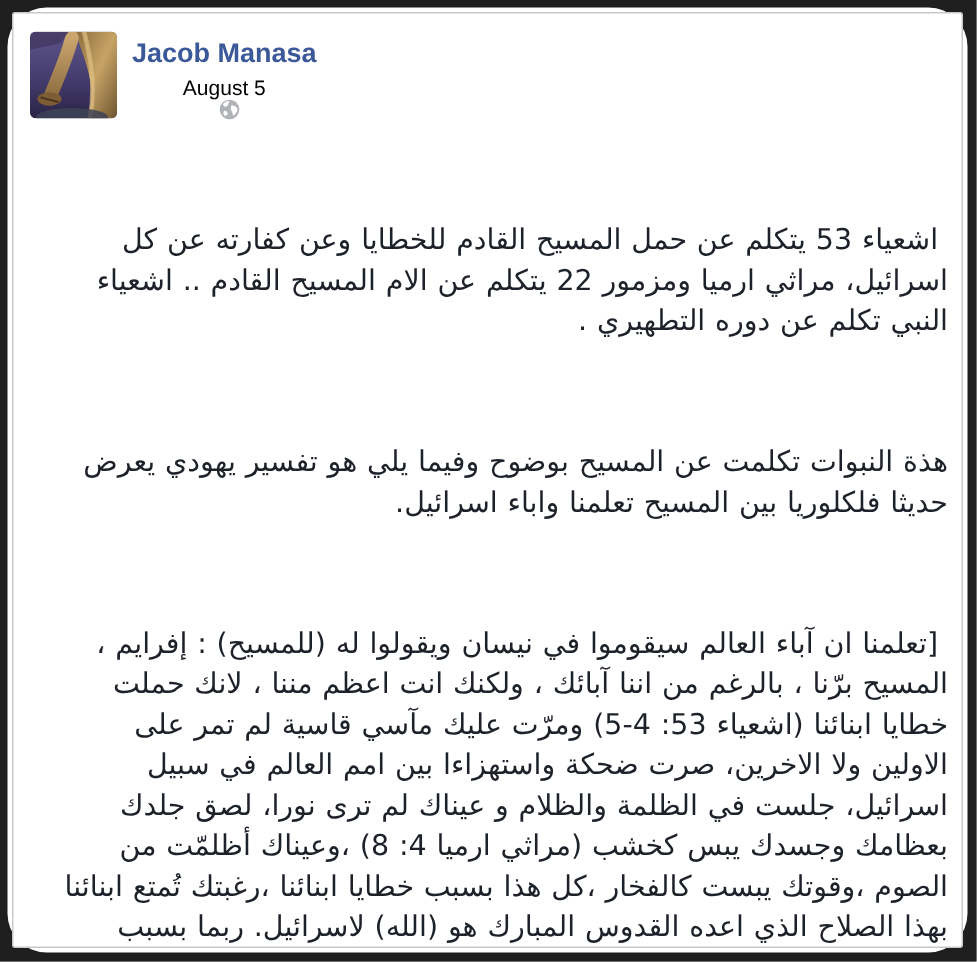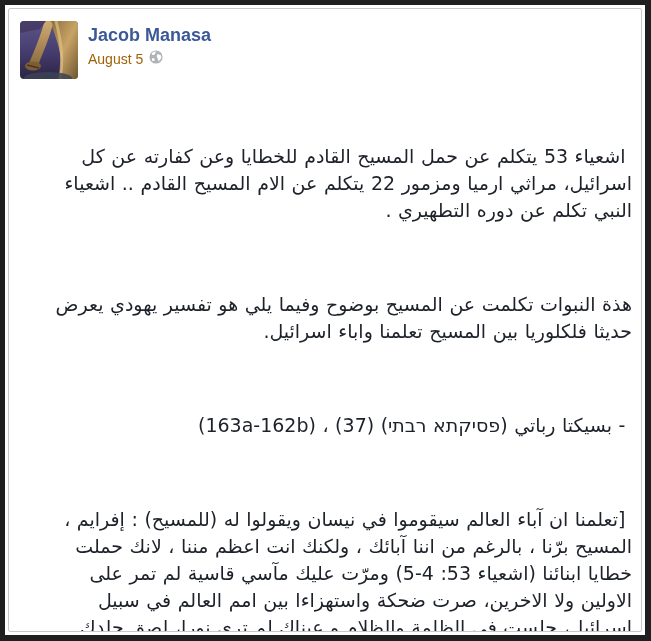--- a/index.html
+++ b/index.html
@@ -13,20 +13,21 @@
     width: 651px;
     height: 641px;
     background: #1f1f1f;
     padding: 5px 6px 6px 5px;
   }
   .gap {
     box-sizing: border-box;
     background: #ffffff;
     padding: 3px;
     height: 100%;
+    border-radius: 26px;
   }
   .card {
     box-sizing: border-box;
     background: #ffffff;
     border: 1px solid #c6c9ce;
     border-radius: 2px;
     height: 100%;
     overflow: hidden;
   }
   .header {
@@ -52,22 +53,23 @@
     font-weight: bold;
     color: #3b5998;
     text-decoration: none;
     line-height: 22px;
     display: inline-block;
   }
   .meta-row {
     margin-top: 4px;
     display: flex;
     align-items: center;
-    color: #a16207;
+    color: #000000;
     font-size: 14px;
+    flex-direction: column;
   }
   .globe {
     margin-left: 6px;
     display: inline-block;
   }
   .post-body {
     direction: rtl;
     text-align: right;
     padding: 4px 9px 10px 12px;
     color: #1d2129;
@@ -132,19 +134,18 @@
                 <path d="M4,9 C5.5,9 7,10 6.5,11.5 C6.2,12.6 5,13 4,12.5 C3,11.5 3.2,10 4,9 Z" fill="#ffffff"></path>
               </svg>
             </span>
           </div>
         </div>
       </div>
 
       <div class="post-body" dir="rtl">
         <p> اشعياء 53 يتكلم عن حمل المسيح القادم للخطايا وعن كفارته عن كل اسرائيل، مراثي ارميا ومزمور 22 يتكلم عن الام المسيح القادم .. اشعياء النبي تكلم عن دوره التطهيري .</p>
         <p>هذة النبوات تكلمت عن المسيح بوضوح وفيما يلي هو تفسير يهودي يعرض حديثا فلكلوريا بين المسيح تعلمنا واباء اسرائيل.</p>
-        <p> - بسيكتا رباتي (פסיקתא רבתי) (37) ، (163a-162b)</p>
         <p> [تعلمنا ان آباء العالم سيقوموا في نيسان ويقولوا له (للمسيح) : إفرايم ، المسيح برّنا ، بالرغم من اننا آبائك ، ولكنك انت اعظم مننا ، لانك حملت خطايا ابنائنا (اشعياء 53: 4-5) ومرّت عليك مآسي قاسية لم تمر على الاولين ولا الاخرين، صرت ضحكة واستهزاءا بين امم العالم في سبيل اسرائيل، جلست في الظلمة والظلام و عيناك لم ترى نورا، لصق جلدك بعظامك وجسدك يبس كخشب (مراثي ارميا 4: 8) ،وعيناك أظلمّت من الصوم ،وقوتك يبست كالفخار ،كل هذا بسبب خطايا ابنائنا ،رغبتك تُمتع ابنائنا بهذا الصلاح الذي اعده القدوس المبارك هو (الله) لاسرائيل. ربما بسبب الضيق وحبسك في السجن تكون غير مرتاح الذهن. سيقول لهم: يا اباء العالم كل ما فعلته لم افعله إلا في سبيلكم وفي سبيل ابنائكم ولمجدكم ولمجد ابنائكم حتى يتمتعوا بهذا الصلاح الذي اعده القدوس المبارك هو (الله) لاسرائيل ، قالوا له اباء العالم: إفرايم ، مسيح برّنا فليستريح ذهنك لانك ارحت ذهن قانيك وذهننا.]</p>
       </div>
 
     </div>
   </div>
 </div>
 
 </body></html>

